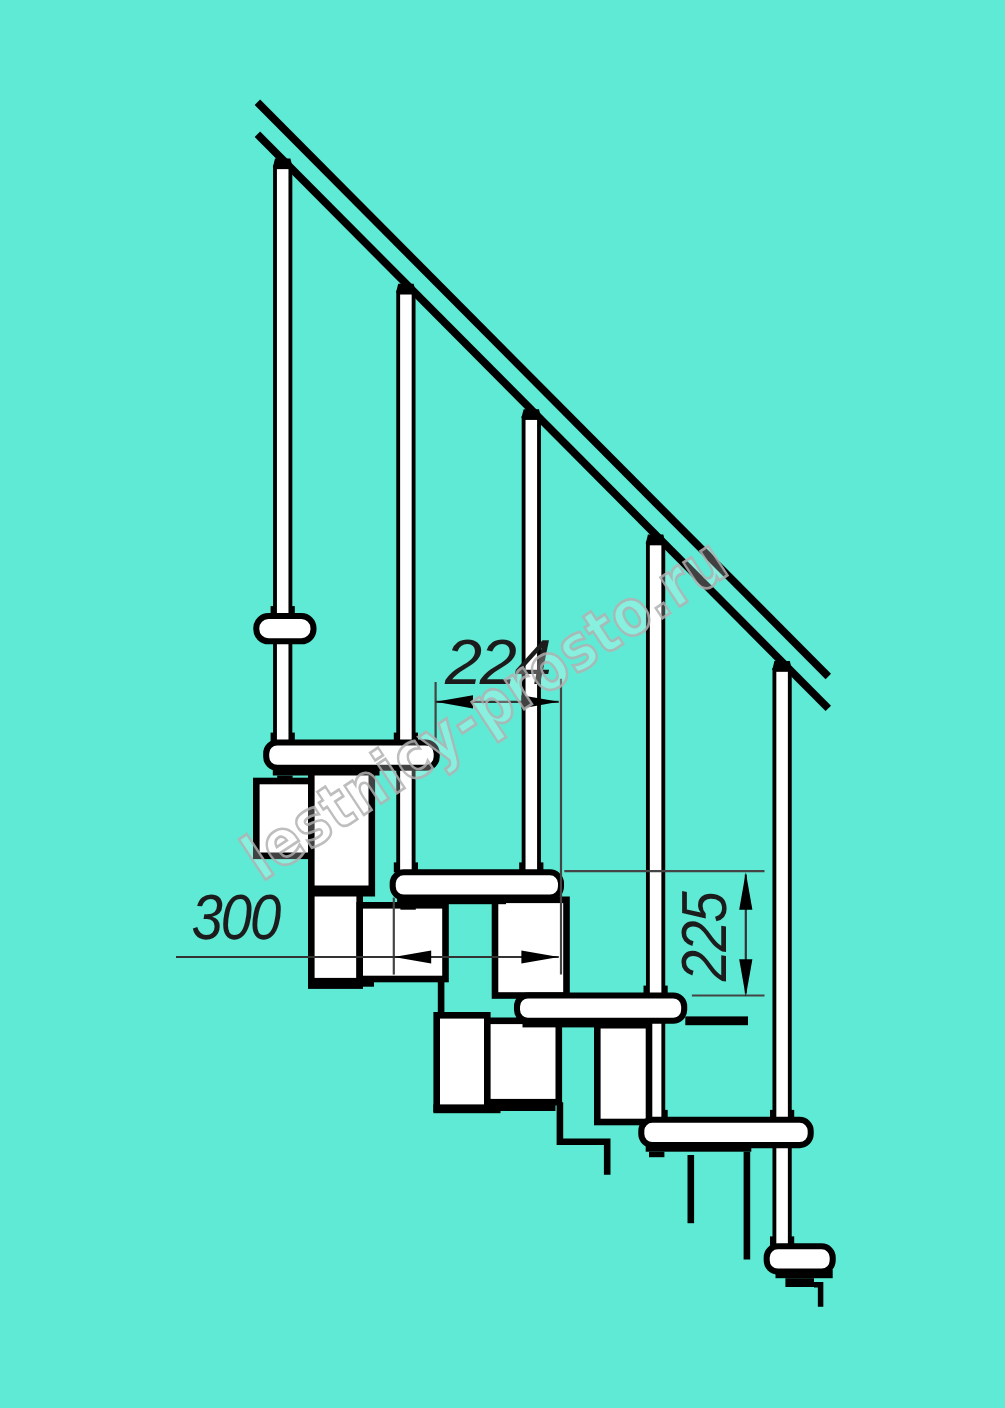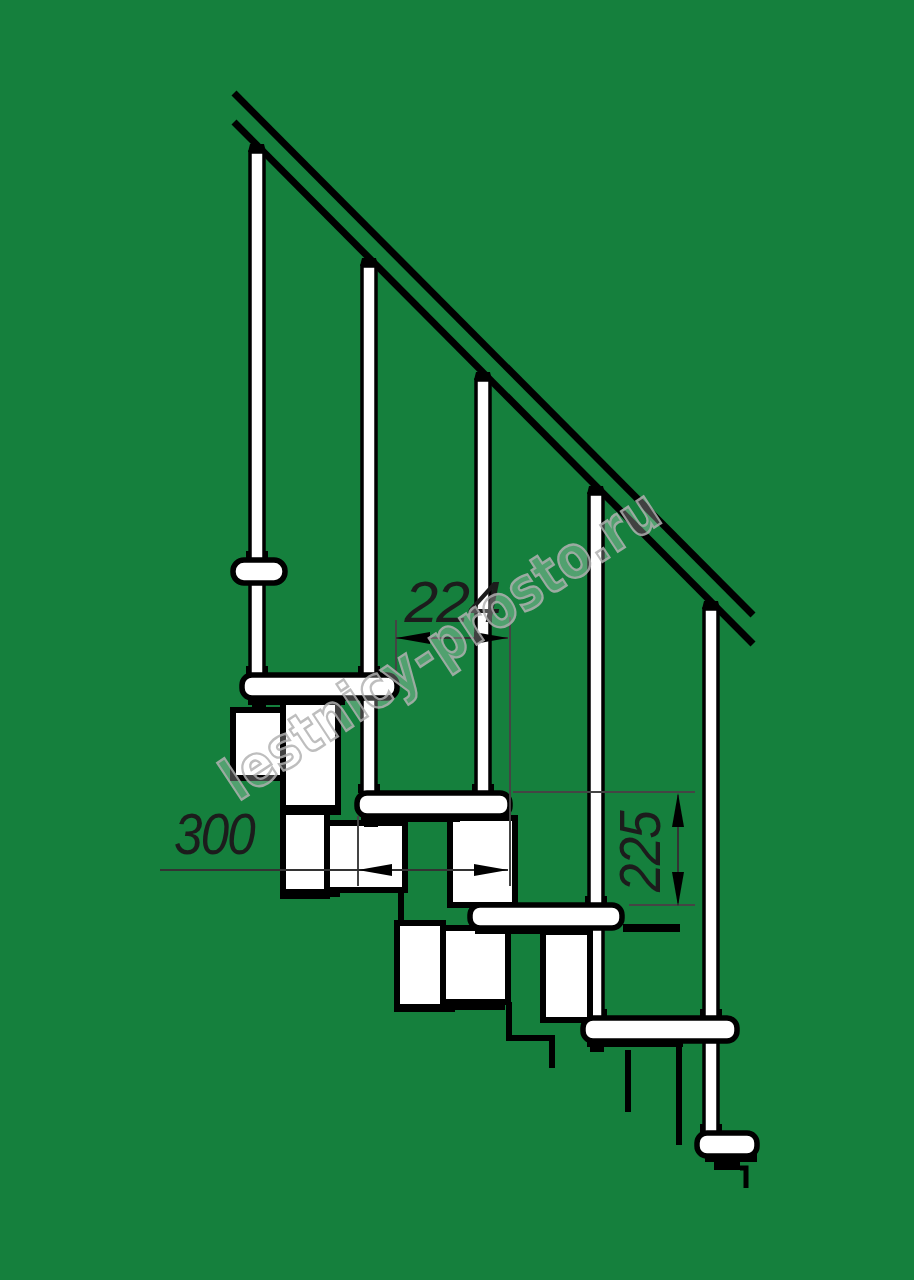--- a/index.html
+++ b/index.html
@@ -1,16 +1,16 @@
 <!DOCTYPE html>
 <html><head>
 <meta charset="utf-8">
 <style>
   html,body{margin:0;padding:0;background:#ffffff;}
-  .stage{position:relative;width:914px;height:1280px;background:#15803d;overflow:hidden;
+  .stage{position:relative;width:914px;height:1280px;background:#5eead4;overflow:hidden;
          font-family:"Liberation Sans",sans-serif;}
   svg{position:absolute;left:0;top:0;}
   .dimtxt{font-family:"Liberation Sans",sans-serif;font-style:italic;font-size:58px;
           fill:#1c1c1c;letter-spacing:-2px;}
   .wm{font-family:"DejaVu Sans",sans-serif;font-weight:bold;font-size:58px;
       fill:rgba(255,255,255,0.30);stroke:#b3b3b3;stroke-width:2.5px;letter-spacing:1px;}
 </style>
 </head>
 <body>
 

